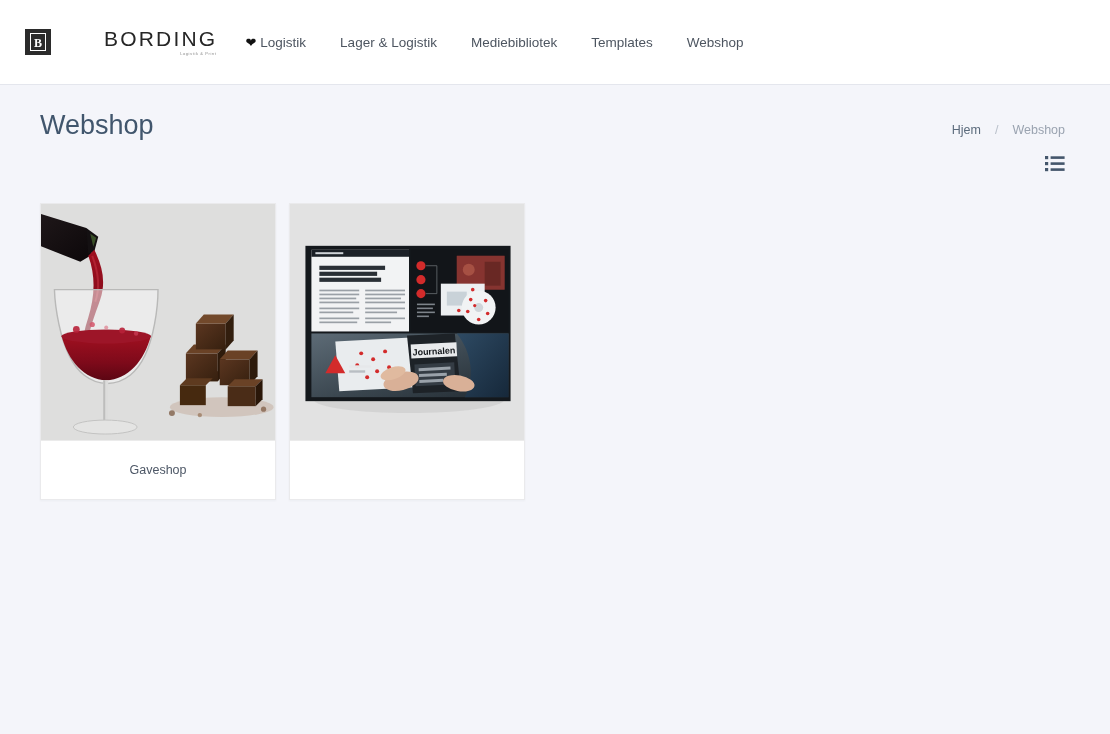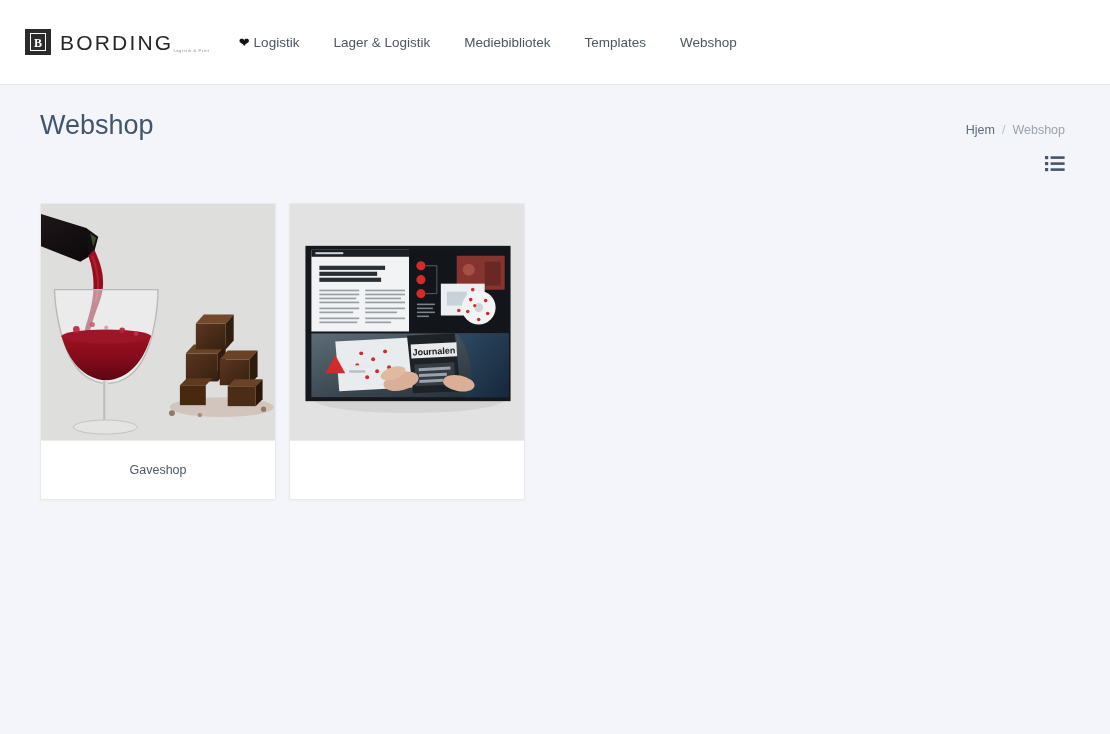--- a/index.html
+++ b/index.html
@@ -29,23 +29,24 @@
   .logo-mark {
     width: 26px; height: 26px;
     background: #2b2b2b;
     display: flex; align-items: center; justify-content: center;
     margin-right: 9px;
     flex: 0 0 auto;
   }
   .logo-mark svg { display: block; }
   .logo-text-wrap {
     display: flex;
-    flex-direction: row;
+    flex-direction: column;
     align-items: flex-end;
     line-height: 1;
+    margin-left: 44px;
   }
   .logo-word {
     font-size: 21px;
     letter-spacing: 2.2px;
     color: #262626;
     font-weight: 400;
     font-family: "Liberation Sans", sans-serif;
   }
   .logo-sub {
     font-size: 4px;
@@ -94,21 +95,21 @@
     color: #41566d;
     font-weight: 400;
     margin: 0;
     line-height: 1.2;
   }
   .breadcrumb {
     font-size: 12.5px;
     color: #9aa3b0;
     display: flex;
     align-items: center;
-    gap: 7px;
+    gap: 14px;
     padding-top: 6px;
   }
   .breadcrumb .crumb-link { color: #5b6b7c; cursor: pointer; text-decoration: none; }
   .breadcrumb .crumb-sep { color: #b9c0ca; }
   .breadcrumb .crumb-current { color: #9aa3b0; }
 
   .toolbar-row {
     display: flex;
     justify-content: flex-end;
     margin-top: 14px;

